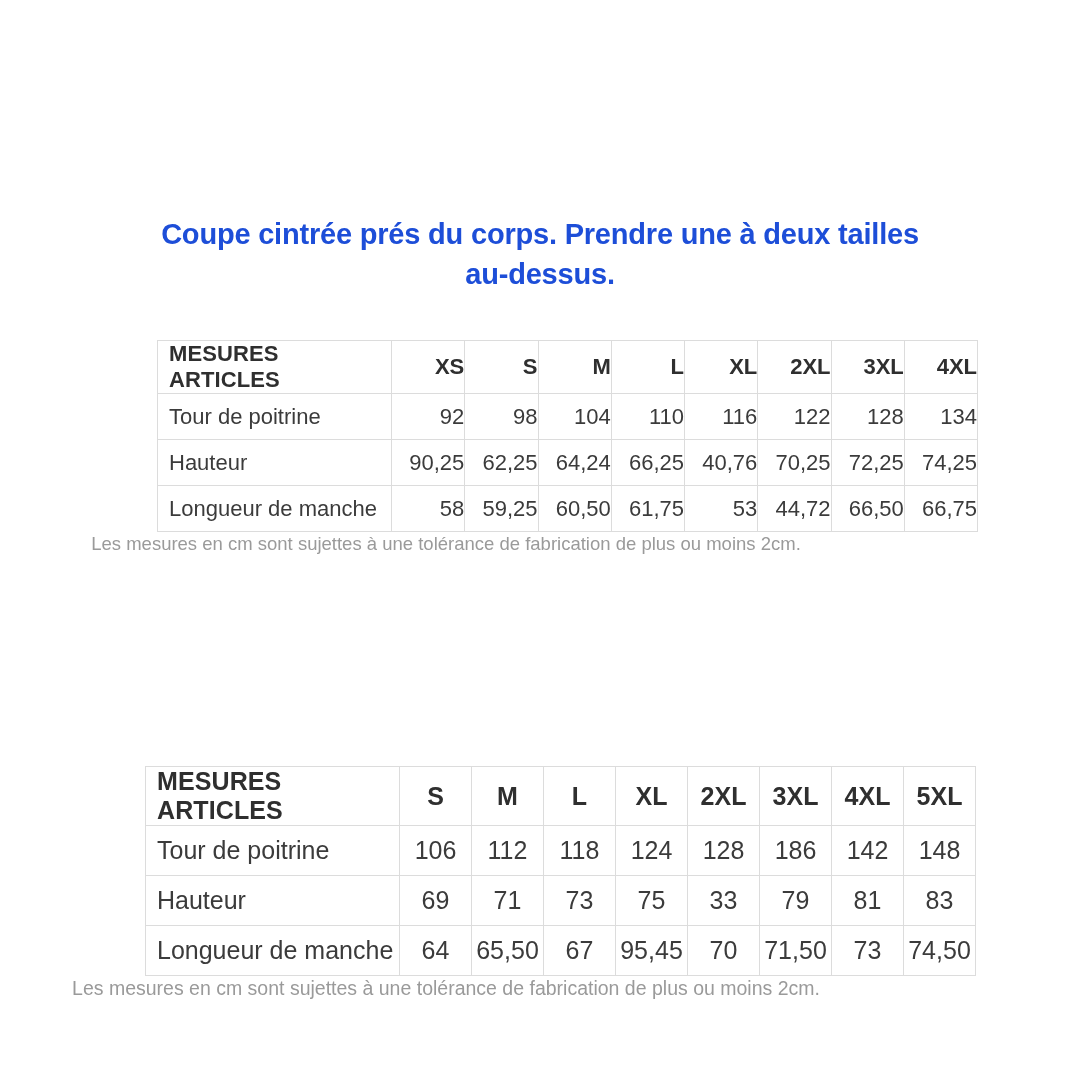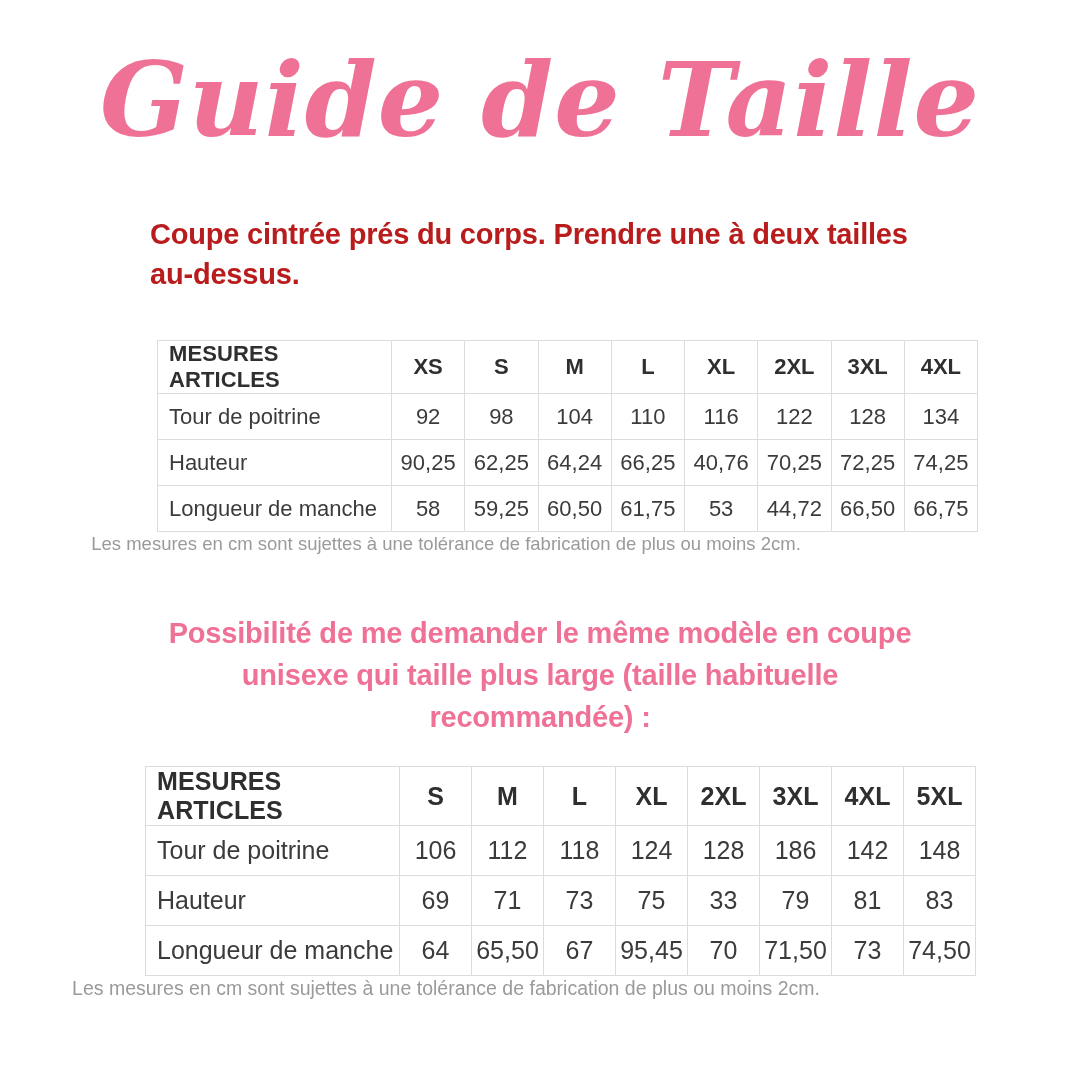--- a/index.html
+++ b/index.html
@@ -36,25 +36,26 @@
     color: #ef7296;
     white-space: nowrap;
   }
 
   
   .subtitle {
     position: absolute;
     top: 214px;
     left: 150px;
     width: 780px;
+    text-align: center;
     font-size: 29px;
     font-weight: 700;
     line-height: 1.38;
     letter-spacing: -0.2px;
-    color: #b91c1c;
+    color: #1d4ed8;
   }
 
   
   .sizetable {
     position: absolute;
     border-collapse: collapse;
     background: #4c1d95;
     table-layout: fixed;
   }
   .sizetable td, .sizetable th {
@@ -79,21 +80,21 @@
 
   
   #table-fitted {
     top: 340px;
     left: 157px;
     width: 800px;
     font-size: 22px;
   }
   #table-fitted tr { height: 46px; }
   #table-fitted .rowlabel { width: 222px; }
-  #table-fitted .sizecol { width: 72.25px; }
+  #table-fitted .sizecol { width: 72.25px; text-align: right; }
 
   
   #table-unisex {
     top: 766px;
     left: 145px;
     width: 810px;
     font-size: 25px;
   }
   #table-unisex tr { height: 50px; }
   #table-unisex .rowlabel { width: 242px; }
@@ -129,21 +130,20 @@
     line-height: 1.45;
     letter-spacing: -0.2px;
     color: #ef7296;
   }
 </style>
 </head>
 <body>
 
 <div class="page">
 
-  <div class="title">Guide de Taille</div>
 
   <div class="subtitle">Coupe cintrée prés du corps. Prendre une à deux tailles au-dessus.</div>
 
   <table class="sizetable" id="table-fitted">
     <thead>
       <tr>
           <th class="rowlabel">MESURES ARTICLES</th>
           <th class="sizecol">XS</th>
           <th class="sizecol">S</th>
           <th class="sizecol">M</th>
@@ -186,21 +186,20 @@
           <td class="sizecol">53</td>
           <td class="sizecol">44,72</td>
           <td class="sizecol">66,50</td>
           <td class="sizecol">66,75</td>
         </tr>
       </tbody>
   </table>
 
   <div class="footnote" id="footnote-fitted">Les mesures en cm sont sujettes à une tolérance de fabrication de plus ou moins 2cm.</div>
 
-  <div class="midnote">Possibilité de me demander le même modèle en coupe unisexe qui taille plus large (taille habituelle recommandée) :</div>
 
   <table class="sizetable" id="table-unisex">
     <thead>
       <tr>
           <th class="rowlabel">MESURES ARTICLES</th>
           <th class="sizecol">S</th>
           <th class="sizecol">M</th>
           <th class="sizecol">L</th>
           <th class="sizecol">XL</th>
           <th class="sizecol">2XL</th>

